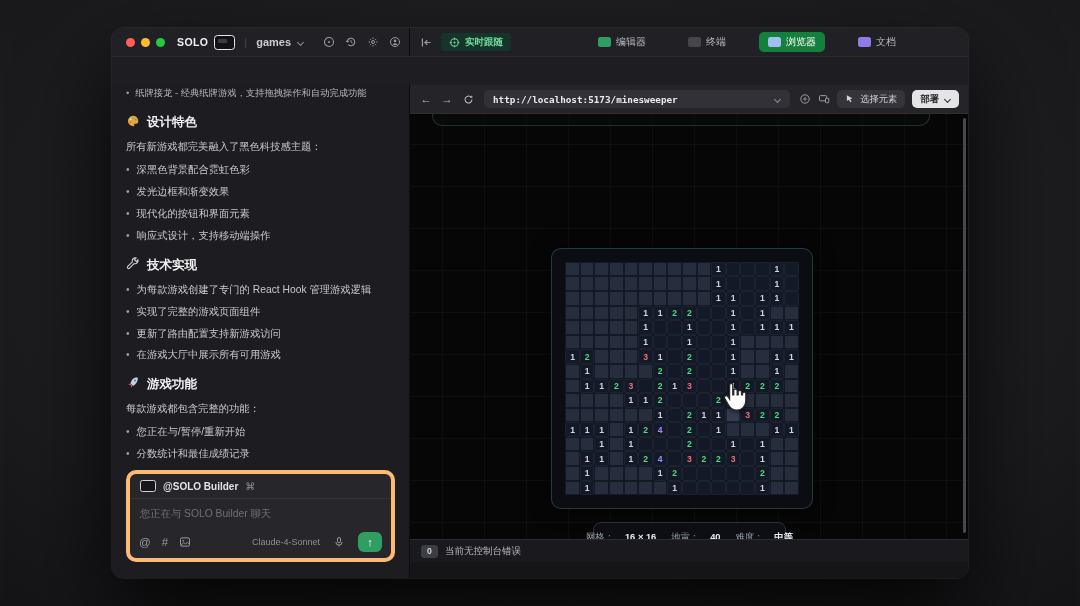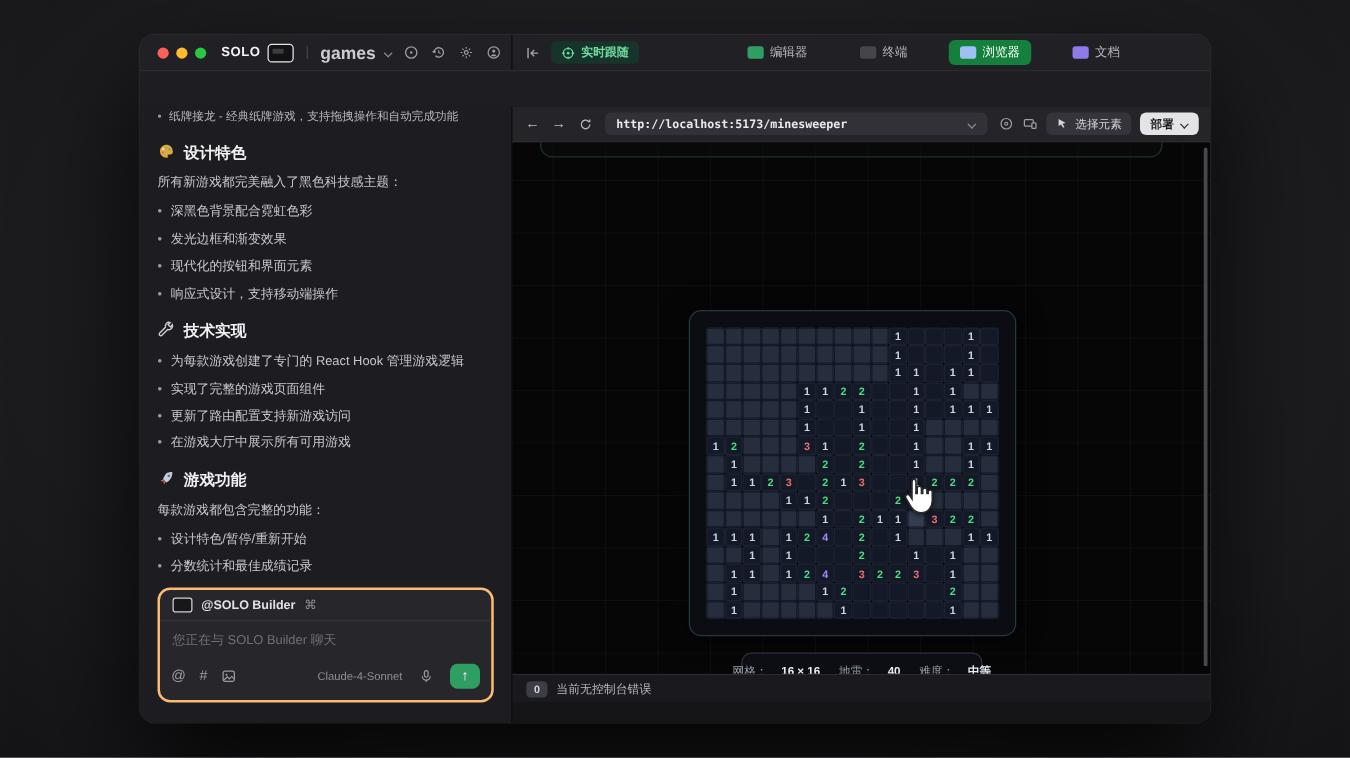--- a/index.html
+++ b/index.html
@@ -18,21 +18,21 @@
   
   .titlebar{flex:0 0 28px;display:flex;align-items:stretch;background:#202025;border-bottom:1px solid #2b2b30;}
   .tb-left{flex:0 0 298px;display:flex;align-items:center;gap:6px;padding:0 8px 0 14px;box-sizing:border-box;border-right:1px solid #0d0d0f;}
   .lights{display:flex;gap:6px;margin-right:6px;}
   .light{width:9px;height:9px;border-radius:50%;}
   .l-red{background:#ff5f57;} .l-yellow{background:#febc2e;} .l-green{background:#28c840;}
   .solo-name{font-weight:bold;color:#f2f2f4;font-size:10.5px;letter-spacing:.4px;}
   .solo-badge{width:19px;height:13px;border:1.5px solid #e8e8ec;border-radius:3.5px;background:#121214;position:relative;}
   .solo-badge::after{content:"";position:absolute;left:3px;top:3px;width:9px;height:4px;border-radius:1px;background:#3b3b41;}
   .tb-sep{color:#47474f;font-size:11px;margin:0 3px;}
-  .proj-name{color:#cbcbd0;font-size:14px;font-weight:600;}
+  .proj-name{color:#cbcbd0;font-size:11px;font-weight:600;}
   .chev{width:7px;height:7px;display:inline-block;position:relative;}
   .chev::after{content:"";position:absolute;left:1px;top:1px;width:4px;height:4px;border-right:1.4px solid #8b8e94;border-bottom:1.4px solid #8b8e94;transform:rotate(45deg);}
   .tb-icons{margin-left:auto;display:flex;gap:10px;align-items:center;}
   .tb-icons svg{width:12px;height:12px;display:block;}
   .tb-right{flex:1;display:flex;align-items:center;gap:8px;padding:0 10px;min-width:0;}
   .collapse svg{width:13px;height:13px;display:block;}
   .live-badge{display:flex;align-items:center;gap:5px;background:#17342a;border-radius:4px;height:18px;padding:0 8px;}
   .live-badge .txt{font-size:9.5px;font-weight:600;color:#6fdc9e;}
   .tabs{display:flex;gap:24px;margin-left:70px;align-items:flex-end;}
   .tab{display:flex;align-items:center;gap:5px;font-size:10px;color:#b6b9bf;padding:3px 9px;border-radius:5px;cursor:default;}
@@ -43,21 +43,21 @@
   
   .chat-col{flex:0 0 298px;background:#1d1d21;border-right:1px solid #0d0d0f;display:flex;flex-direction:column;padding:0 14px 16px;box-sizing:border-box;}
   .chat-scroll{flex:1;overflow:hidden;font-size:10.5px;color:#c6c8cc;min-height:0;}
   .msg-partial{display:flex;gap:6px;font-size:9.3px;color:#b6b8bd;margin:2px 0 0;white-space:nowrap;overflow:hidden;}
   .msg-heading{display:flex;align-items:center;gap:7px;font-size:12.5px;font-weight:bold;color:#f1f1f3;margin:13px 0 8px;}
   .msg-heading svg{width:14px;height:14px;}
   .msg-para{margin:8px 0;line-height:1.5;font-size:10.3px;}
   .msg-bullet{display:flex;gap:7px;margin:6.5px 0;line-height:1.5;font-size:10.3px;}
   .bullet-dot{color:#9a9da3;line-height:1.5;}
   
-  .chat-input{flex:0 0 auto;height:92px;margin-top:10px;background:#26262b;border:2px solid #fdba74;border-radius:10px;display:flex;flex-direction:column;box-sizing:border-box;}
+  .chat-input{flex:0 0 auto;height:92px;margin-top:10px;background:#26262b;border:4px solid #fdba74;border-radius:10px;display:flex;flex-direction:column;box-sizing:border-box;}
   .ci-head{flex:0 0 24px;display:flex;align-items:center;gap:7px;padding:0 10px;border-bottom:1px solid #333339;}
   .ci-agent-ic{width:14px;height:10px;border:1.3px solid #cfd0d5;border-radius:2.5px;background:#17171a;}
   .ci-agent{font-size:10px;font-weight:bold;color:#e2e2e6;}
   .ci-shortcut{font-size:10px;color:#8e9197;}
   .ci-body{flex:1;padding:8px 10px;font-size:10.3px;color:#6e7278;}
   .ci-foot{flex:0 0 26px;display:flex;align-items:center;gap:11px;padding:0 9px 6px;}
   .ci-glyph{font-size:11.5px;color:#9a9da3;}
   .ci-foot svg{width:12px;height:12px;display:block;}
   .ci-model{margin-left:auto;font-size:9px;color:#8d9096;}
   .mic-wrap{padding:0 2px;}
@@ -251,21 +251,21 @@
             <span><svg viewBox="0 0 16 16">
                 <path d="M9 2.5c2.4-1 4.5-.7 4.5-.7s.3 2.1-.7 4.5c-.9 2.1-2.6 4-4.6 5.1L5 8.2C6.1 6.1 7 3.4 9 2.5z" fill="#c9ccd2"></path>
                 <circle cx="10.3" cy="5.2" r="1.1" fill="#3d6fd9"></circle>
                 <path d="M4.8 8.6L2.6 10l2.9.4.4 2.9 1.4-2.2" fill="#d96666"></path>
               </svg></span>
             <span>游戏功能</span>
           </div>
           <div class="msg-para">每款游戏都包含完整的功能：</div>
           <div class="msg-bullet">
             <span class="bullet-dot">•</span>
-            <span>设计特色/暂停/重新开始</span>
+            <span>您正在与/暂停/重新开始</span>
           </div>
           <div class="msg-bullet">
             <span class="bullet-dot">•</span>
             <span>分数统计和最佳成绩记录</span>
           </div>
           <div class="msg-bullet">
             <span class="bullet-dot">•</span>
             <span>操作说明和快捷键支持</span>
           </div>
         </div>

